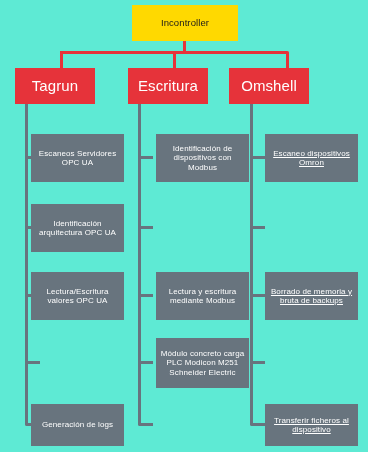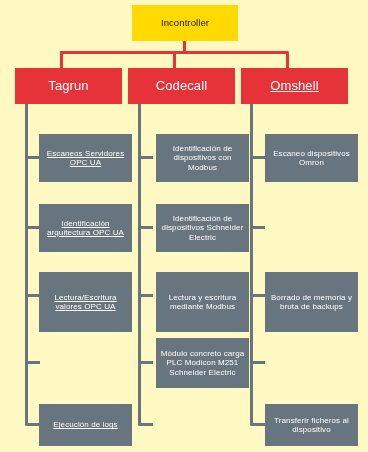--- a/index.html
+++ b/index.html
@@ -9,21 +9,21 @@
     background: #ffffff;
   }
   body {
     font-family: "Liberation Sans", sans-serif;
     -webkit-font-smoothing: antialiased;
   }
   #diagram {
     position: relative;
     width: 368px;
     height: 452px;
-    background: #fef9c3;
+    background: #5eead4;
     overflow: hidden;
   }
   .node {
     position: absolute;
     box-sizing: border-box;
     display: flex;
     align-items: center;
     justify-content: center;
     text-align: center;
     line-height: 1.18;
@@ -37,47 +37,47 @@
     width: 106px;
     height: 36px;
     background: #ffd900;
     color: #1a1a1a;
     font-size: 9.5px;
     letter-spacing: .1px;
   }
   
   .node-branch {
     top: 68px;
-    width: 107px;
+    width: 80px;
     height: 36px;
     background: #e6333a;
     color: #ffffff;
-    font-size: 13px;
+    font-size: 15px;
     letter-spacing: .1px;
   }
   .branch-0 { left: 15px; }
   .branch-1 { left: 128px; }
-  .branch-2 { left: 241px; text-decoration: underline; }
+  .branch-2 { left: 229px; }
 
   
   .node-leaf {
     width: 93px;
     background: #68747e;
     color: #ffffff;
     font-size: 8px;
     letter-spacing: .1px;
     padding: 2px 3px;
   }
-  .col-0 { left: 39px; text-decoration: underline; }
+  .col-0 { left: 31px; }
   .col-1 { left: 156px; }
-  .col-2 { left: 265px; }
+  .col-2 { left: 265px; text-decoration: underline; }
 
   .row-0 { top: 134px; height: 48px; }
   .row-1 { top: 204px; height: 48px; }
-  .row-2 { top: 272px; height: 60px; }
+  .row-2 { top: 272px; height: 48px; }
   .row-3 { top: 338px; height: 50px; }
   .row-4 { top: 404px; height: 42px; }
 
   
   .conn {
     position: absolute;
   }
   
   .red-stub-root {
     left: 183px;
@@ -180,30 +180,29 @@
 
   <div class="conn gray-stub stub-2 stub-r0"></div>
   <div class="conn gray-stub stub-2 stub-r1"></div>
   <div class="conn gray-stub stub-2 stub-r2"></div>
   <div class="conn gray-stub stub-2 stub-r3"></div>
   <div class="conn gray-stub stub-2 stub-r4 last"></div>
 
   <div class="node node-root">Incontroller</div>
 
   <div class="node node-branch branch-0">Tagrun</div>
-  <div class="node node-branch branch-1">Codecall</div>
+  <div class="node node-branch branch-1">Escritura</div>
   <div class="node node-branch branch-2">Omshell</div>
 
   <div class="node node-leaf col-0 row-0">Escaneos Servidores OPC UA</div>
   <div class="node node-leaf col-0 row-1">Identificación arquitectura OPC UA</div>
   <div class="node node-leaf col-0 row-2">Lectura/Escritura valores OPC UA</div>
-  <div class="node node-leaf col-0 row-4">Ejecución de logs</div>
+  <div class="node node-leaf col-0 row-4">Generación de logs</div>
 
   <div class="node node-leaf col-1 row-0">Identificación de dispositivos con Modbus</div>
-  <div class="node node-leaf col-1 row-1">Identificación de dispositivos Schneider Electric</div>
   <div class="node node-leaf col-1 row-2">Lectura y escritura mediante Modbus</div>
   <div class="node node-leaf col-1 row-3">Módulo concreto carga PLC Modicon M251 Schneider Electric</div>
 
   <div class="node node-leaf col-2 row-0">Escaneo dispositivos Omron</div>
   <div class="node node-leaf col-2 row-2">Borrado de memoria y bruta de backups</div>
   <div class="node node-leaf col-2 row-4">Transferir ficheros al dispositivo</div>
 
 </div>
 
 </body></html>

